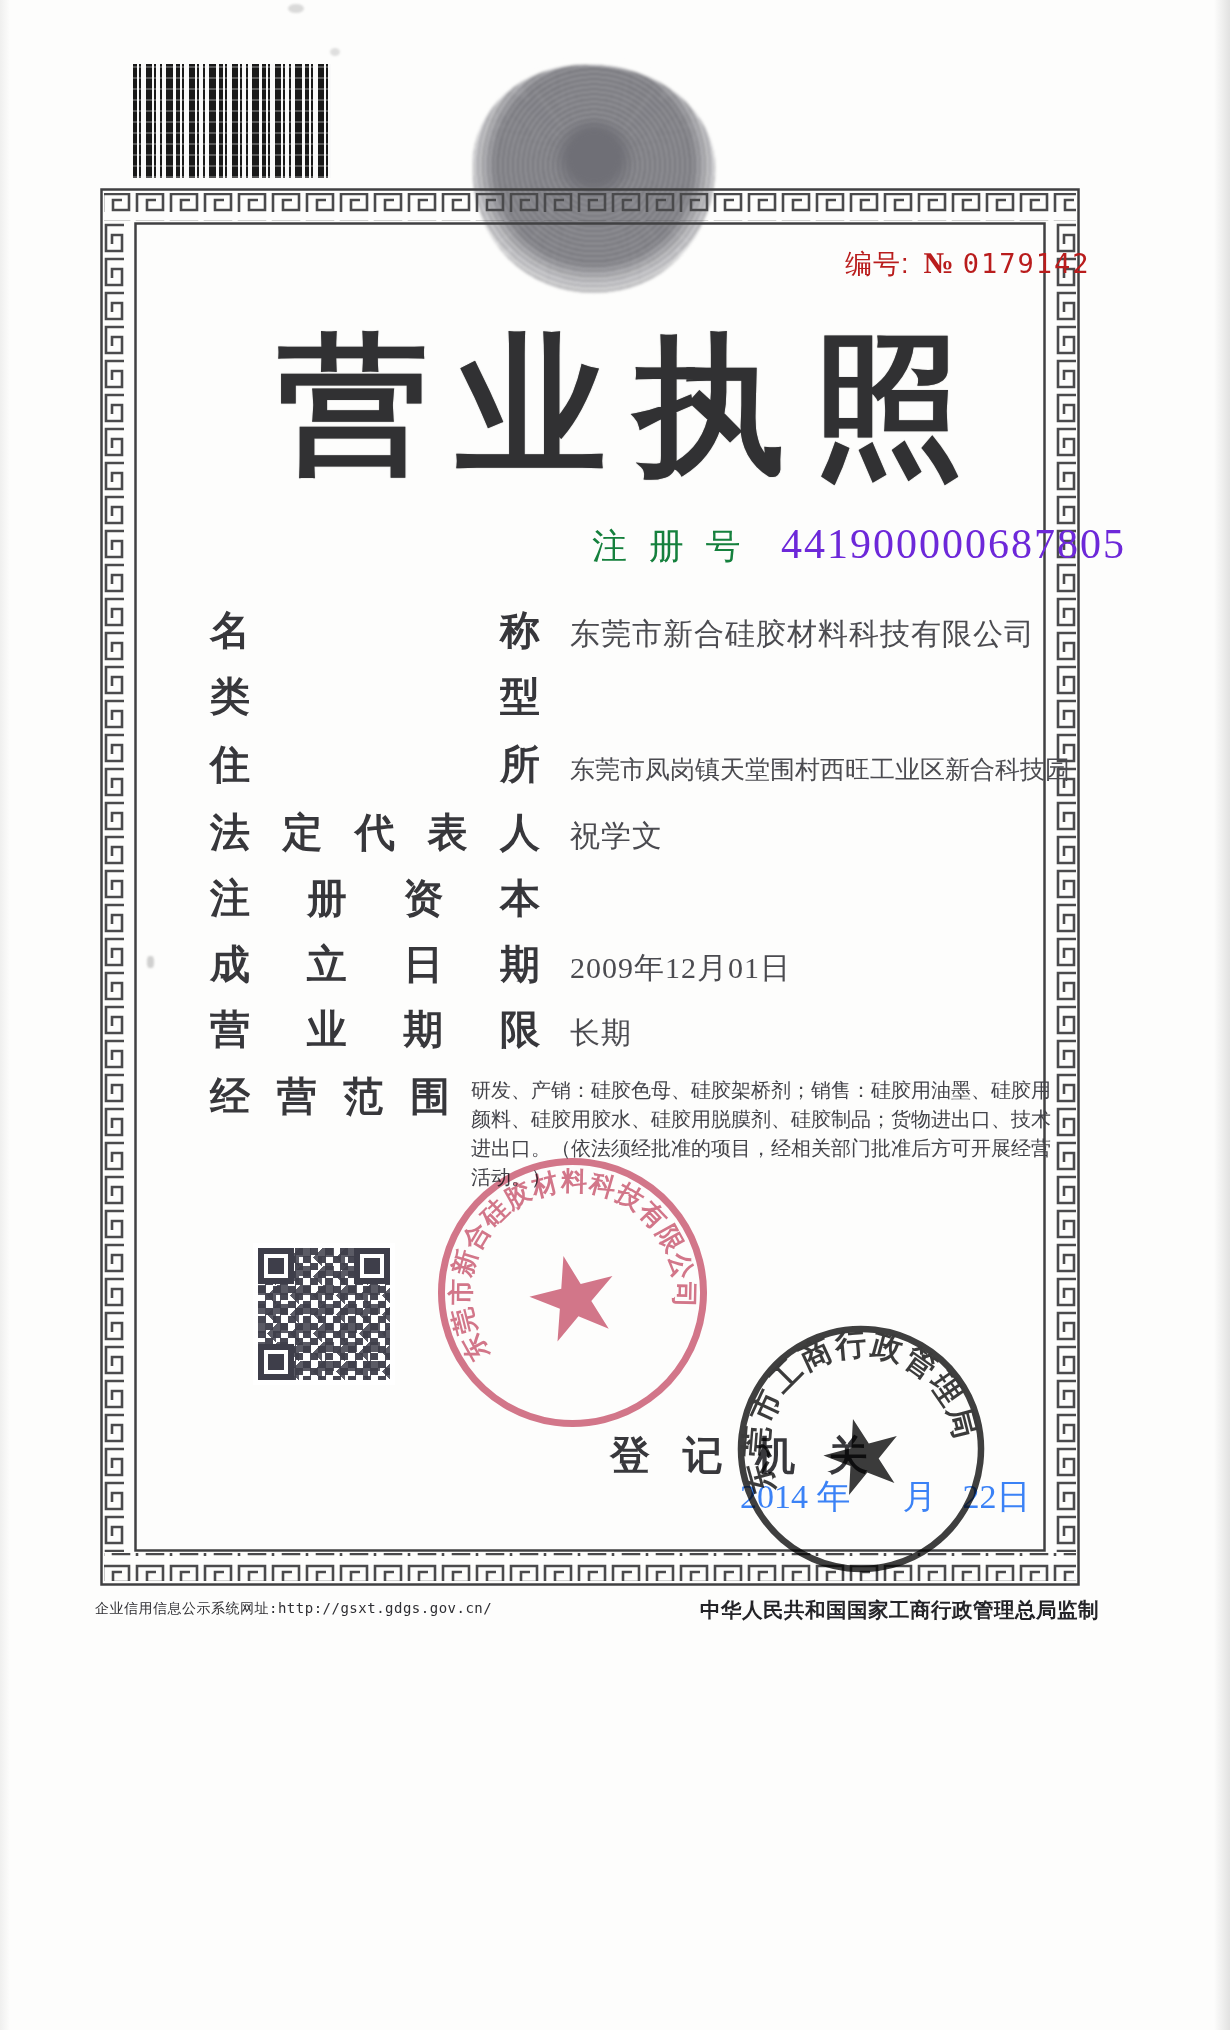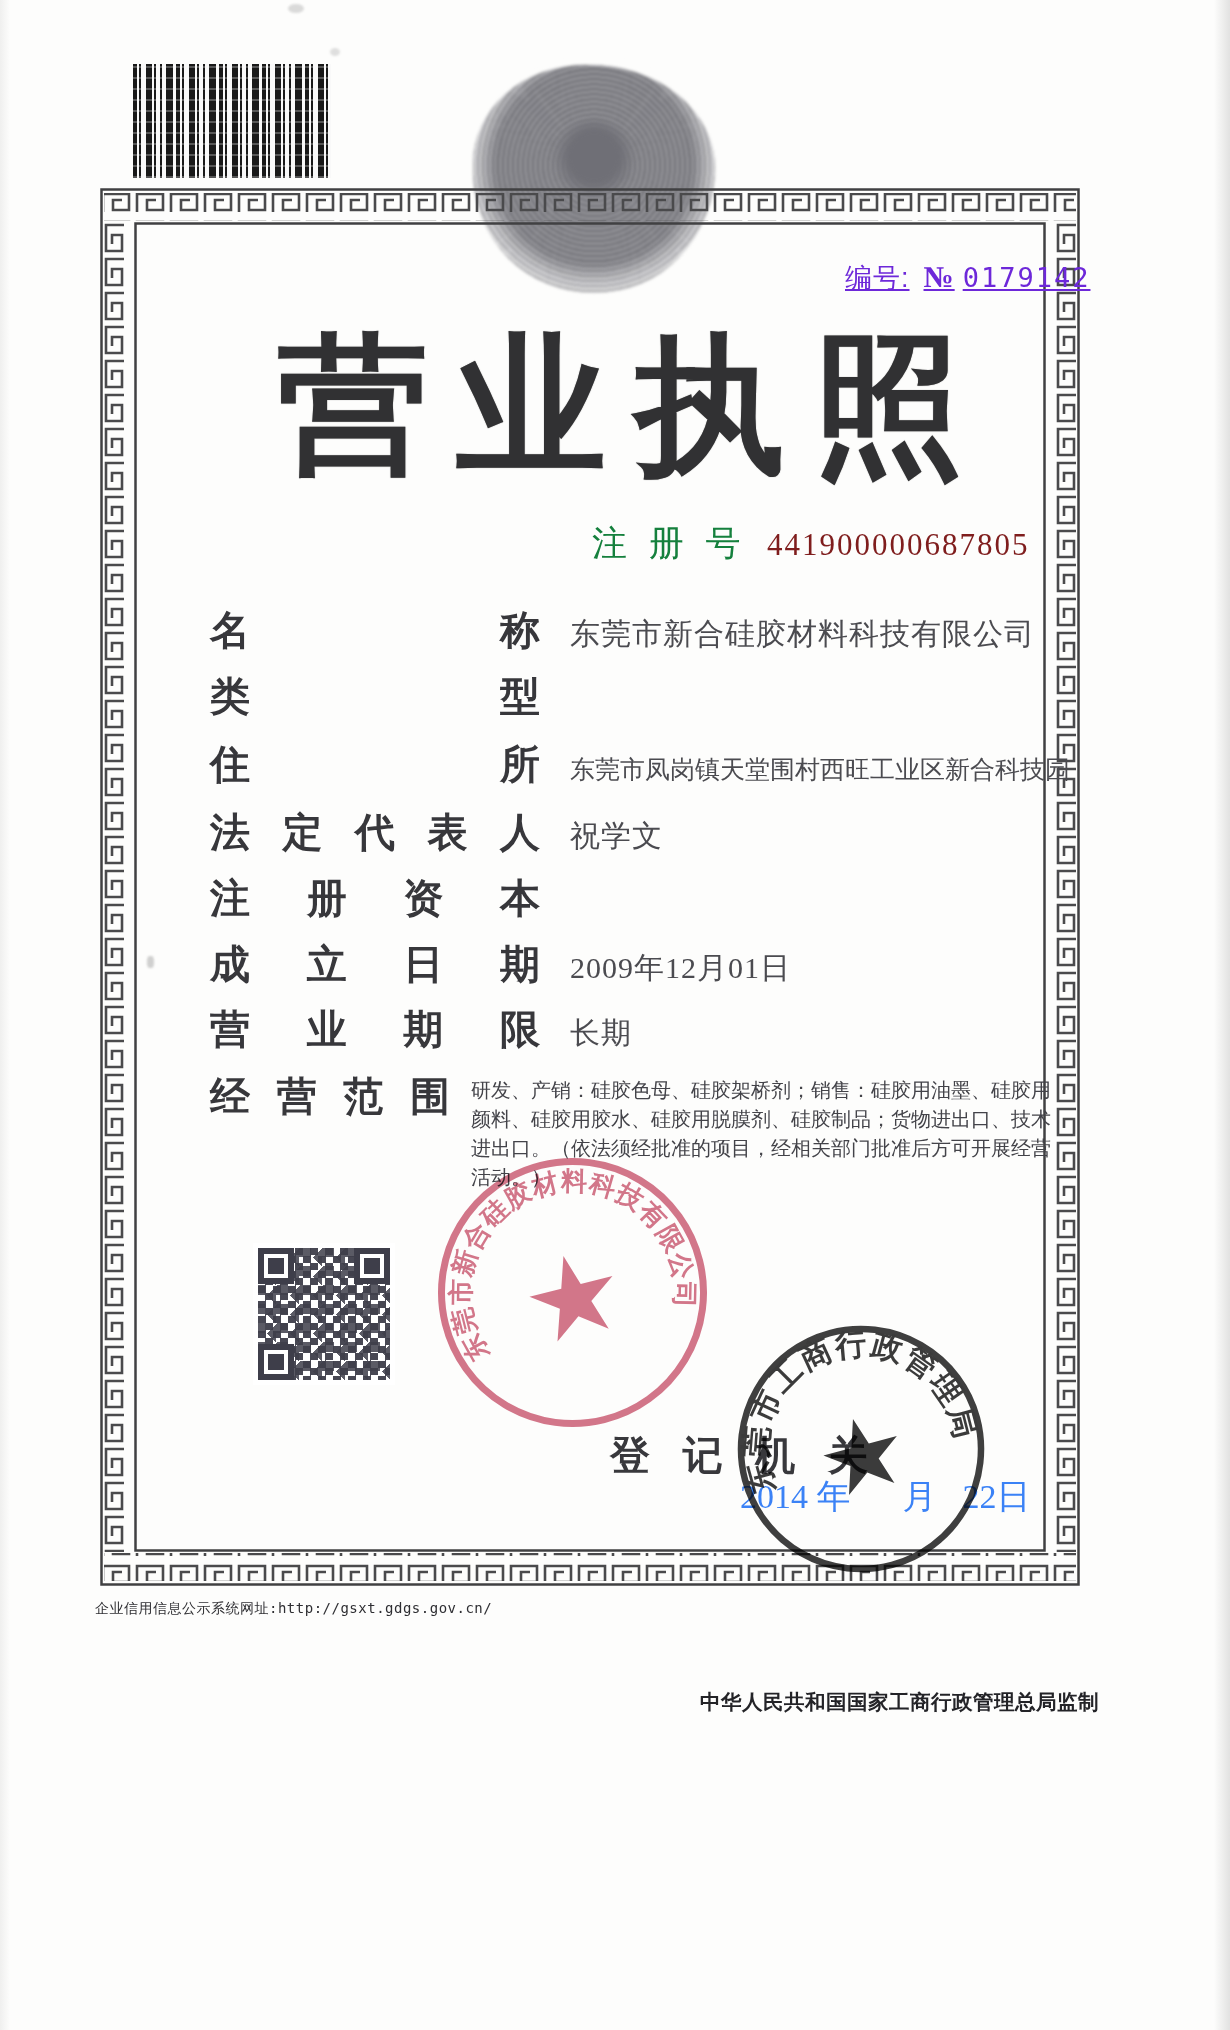--- a/index.html
+++ b/index.html
@@ -39,37 +39,37 @@
     filter:blur(1.6px);
   }
   .emblem-core{position:absolute;left:34%;top:26%;width:32%;height:30%;
     border-radius:50%;background:radial-gradient(circle,#6f6f76 0 45%,rgba(120,120,128,0) 75%);
     filter:blur(2px);}
 
   
   .frame{position:absolute;left:100px;top:188px;}
 
   
-  .serial{position:absolute;left:845px;top:260px;font-size:27px;color:#6d28d9;
-    letter-spacing:1px;white-space:nowrap;text-decoration:underline;}
+  .serial{position:absolute;left:845px;top:246px;font-size:27px;color:#b91c1c;
+    letter-spacing:1px;white-space:nowrap;}
   .serial .no-symbol{font-family:"Liberation Serif",serif;font-weight:bold;font-size:30px;margin:0 8px 0 14px;}
   .serial .digits{font-family:"DejaVu Sans Mono",monospace;font-size:27px;letter-spacing:2px;}
 
   
   .title{position:absolute;left:278px;top:315px;width:685px;height:180px;
     display:flex;justify-content:space-between;align-items:center;
     font-size:150px;font-weight:800;color:#2a2a2c;line-height:1;
     text-shadow:0 0 1px rgba(40,40,40,.6);
     filter:contrast(.92);}
 
   
   .regline{position:absolute;left:592px;top:520px;white-space:nowrap;}
   .regline .reg-label{font-size:35px;color:#15803d;letter-spacing:6px;}
-  .regline .reg-value{font-family:"Liberation Serif",serif;font-size:31px;color:#7f1d1d;
-    margin-left:16px;letter-spacing:2px;}
+  .regline .reg-value{font-family:"Liberation Serif",serif;font-size:42px;color:#6d28d9;
+    margin-left:30px;letter-spacing:2px;}
 
   
   .row{position:absolute;left:210px;display:flex;align-items:flex-start;white-space:nowrap;}
   .row-label{width:330px;flex:none;display:flex;justify-content:space-between;
     font-size:40px;font-weight:600;color:#37373b;line-height:1.2;}
   .row-label.narrow{width:240px;}
   .row-value{margin-left:30px;padding-top:8px;font-size:30px;color:#4b4b50;
     font-family:"Liberation Serif",serif;letter-spacing:1px;}
   .row-value.small{font-size:25px;padding-top:13px;letter-spacing:0;}
   .row-value.scope{margin-left:21px;padding-top:4px;font-size:20px;line-height:29px;
@@ -95,21 +95,21 @@
   .regauth{position:absolute;left:610px;top:1428px;width:258px;display:flex;
     justify-content:space-between;font-size:40px;font-weight:600;color:#38383c;}
   .dateline{position:absolute;left:740px;top:1474px;font-size:34px;color:#3b82f6;
     font-family:"Liberation Serif",serif;white-space:nowrap;}
   .dateline .gap1{display:inline-block;width:52px;}
   .dateline .gap2{display:inline-block;width:26px;}
 
   
   .footer-left{position:absolute;left:95px;top:1600px;font-size:14px;color:#2e2e32;
     font-family:"DejaVu Sans Mono",monospace;letter-spacing:.5px;}
-  .footer-right{position:absolute;left:700px;top:1688px;font-size:20.5px;color:#232327;
+  .footer-right{position:absolute;left:700px;top:1596px;font-size:20.5px;color:#232327;
     font-weight:600;letter-spacing:.5px;}
 </style>
 </head>
 <body>
 
 <div class="page">
 
   <div class="edge-right"></div>
   <div class="edge-left"></div>
   <div class="smudge" style="left:288px;top:4px;width:16px;height:9px;opacity:.35;"></div>

